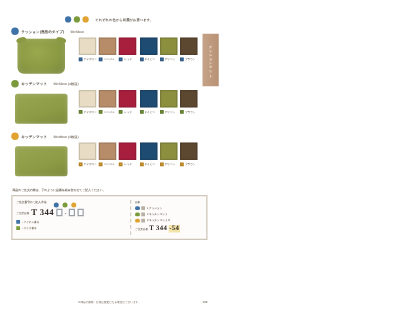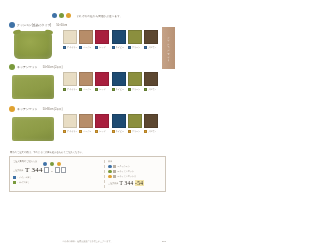--- a/index.html
+++ b/index.html
@@ -4,21 +4,21 @@
 <style>
   html,body{margin:0;padding:0;}
   body{
     width:175px;height:247px;
     background:#ffffff;
     font-family:"Liberation Sans",sans-serif;
     color:#3a332c;
     overflow:hidden;
     position:relative;
   }
-  .page{position:relative;width:175px;height:247px;box-sizing:border-box;padding:0;}
+  .page{position:relative;width:175px;height:247px;box-sizing:border-box;padding:0;font-weight:bold;}
 
   
   .topbar{
     display:flex;align-items:center;justify-content:center;
     gap:2px;padding-top:13px;
   }
   .dot{width:5px;height:5px;border-radius:50%;flex:none;}
   .topbar .caption{
     font-size:2.6px;letter-spacing:.1px;color:#6b6156;margin-left:3px;white-space:nowrap;
   }

